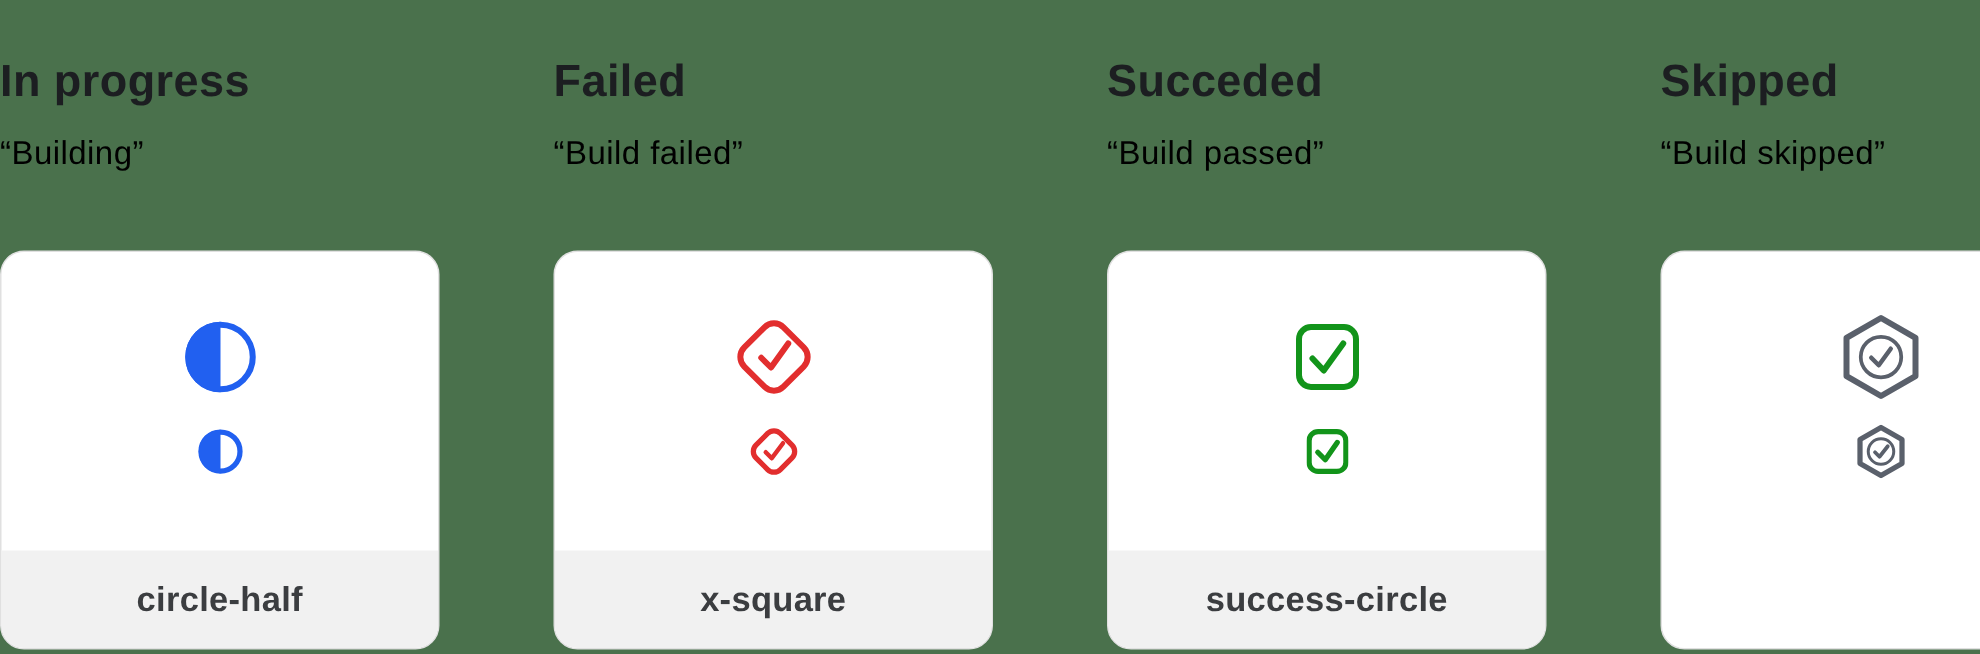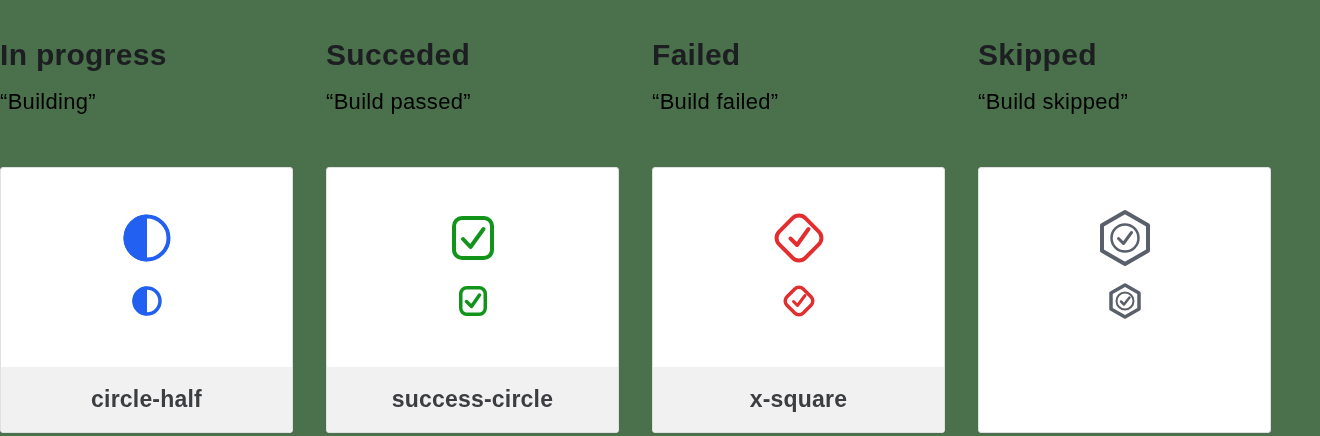--- a/index.html
+++ b/index.html
@@ -5,21 +5,21 @@
   html, body { margin: 0; padding: 0; }
   body {
     width: 1320px;
     height: 436px;
     background: #4A714C;
     font-family: "Liberation Sans", sans-serif;
     overflow: hidden;
   }
   .row {
     display: flex;
-    gap: 33px;
+    gap: 76px;
     width: 1320px;
   }
   .col {
     width: 293px;
     flex: 0 0 293px;
     display: flex;
     flex-direction: column;
   }
   .title {
     margin-top: 38px;
@@ -40,21 +40,21 @@
     color: #000000;
     letter-spacing: 0.3px;
     white-space: nowrap;
   }
   .card {
     margin-top: 51px;
     height: 266px;
     box-sizing: border-box;
     background: #FFFFFF;
     border: 1px solid #E0E0E0;
-    border-radius: 3px;
+    border-radius: 16px;
     display: flex;
     flex-direction: column;
     overflow: hidden;
   }
   .icon-slot-large {
     height: 56px;
     margin-top: 42px;
     display: flex;
     align-items: center;
     justify-content: center;
@@ -101,57 +101,57 @@
       <div class="icon-slot-small">
         <svg width="30" height="30" viewBox="0 0 30 30">
           <circle cx="15" cy="15" r="13" fill="none" stroke="currentColor" stroke-width="3.5"></circle>
           <path d="M15 0.5 A14.5 14.5 0 0 0 15 29.5 Z" fill="currentColor"></path>
         </svg>
       </div>
       <div class="card-footer">circle-half</div>
     </div>
   </div>
 
+  <div class="col" style="--icon: #E22E2E;">
+    <div class="title">Failed</div>
+    <div class="subtitle">“Build failed”</div>
+    <div class="card">
+      <div class="icon-slot-large">
+        <svg width="56" height="56" viewBox="0 0 56 56">
+          <rect x="9.5" y="9.5" width="37" height="37" rx="9" fill="none" stroke="currentColor" stroke-width="4" transform="rotate(45 28 28)"></rect>
+          <path d="M19.5 28.5 L26 35 L37.5 19" fill="none" stroke="currentColor" stroke-width="4" stroke-linecap="round" stroke-linejoin="round"></path>
+        </svg>
+      </div>
+      <div class="icon-slot-small">
+        <svg width="36" height="36" viewBox="0 0 36 36">
+          <rect x="6.5" y="6.5" width="23" height="23" rx="6" fill="none" stroke="currentColor" stroke-width="3.5" transform="rotate(45 18 18)"></rect>
+          <path d="M12.5 18.5 L16.5 22.5 L24 12.5" fill="none" stroke="currentColor" stroke-width="3" stroke-linecap="round" stroke-linejoin="round"></path>
+        </svg>
+      </div>
+      <div class="card-footer">x-square</div>
+    </div>
+  </div>
+
   <div class="col" style="--icon: #12941A;">
     <div class="title">Succeded</div>
     <div class="subtitle">“Build passed”</div>
     <div class="card">
       <div class="icon-slot-large">
         <svg width="42" height="44" viewBox="0 0 42 44">
           <rect x="2" y="2" width="38" height="40" rx="8" fill="none" stroke="currentColor" stroke-width="4"></rect>
           <path d="M11 23 L18.5 31 L31.5 13" fill="none" stroke="currentColor" stroke-width="4" stroke-linecap="round" stroke-linejoin="round"></path>
         </svg>
       </div>
       <div class="icon-slot-small">
         <svg width="28" height="30" viewBox="0 0 28 30">
           <rect x="1.75" y="1.75" width="24.5" height="26.5" rx="6" fill="none" stroke="currentColor" stroke-width="3.5"></rect>
           <path d="M7.5 15.5 L12.5 20.5 L20.5 9" fill="none" stroke="currentColor" stroke-width="3.5" stroke-linecap="round" stroke-linejoin="round"></path>
         </svg>
       </div>
       <div class="card-footer">success-circle</div>
-    </div>
-  </div>
-
-  <div class="col" style="--icon: #E22E2E;">
-    <div class="title">Failed</div>
-    <div class="subtitle">“Build failed”</div>
-    <div class="card">
-      <div class="icon-slot-large">
-        <svg width="56" height="56" viewBox="0 0 56 56">
-          <rect x="9.5" y="9.5" width="37" height="37" rx="9" fill="none" stroke="currentColor" stroke-width="4" transform="rotate(45 28 28)"></rect>
-          <path d="M19.5 28.5 L26 35 L37.5 19" fill="none" stroke="currentColor" stroke-width="4" stroke-linecap="round" stroke-linejoin="round"></path>
-        </svg>
-      </div>
-      <div class="icon-slot-small">
-        <svg width="36" height="36" viewBox="0 0 36 36">
-          <rect x="6.5" y="6.5" width="23" height="23" rx="6" fill="none" stroke="currentColor" stroke-width="3.5" transform="rotate(45 18 18)"></rect>
-          <path d="M12.5 18.5 L16.5 22.5 L24 12.5" fill="none" stroke="currentColor" stroke-width="3" stroke-linecap="round" stroke-linejoin="round"></path>
-        </svg>
-      </div>
-      <div class="card-footer">x-square</div>
     </div>
   </div>
 
   <div class="col" style="--icon: #5A606B;">
     <div class="title">Skipped</div>
     <div class="subtitle">“Build skipped”</div>
     <div class="card">
       <div class="icon-slot-large">
         <svg width="52" height="58" viewBox="0 0 52 58">
           <path d="M26 3 L49 16.2 L49 41.8 L26 55 L3 41.8 L3 16.2 Z" fill="none" stroke="currentColor" stroke-width="4" stroke-linejoin="round"></path>

